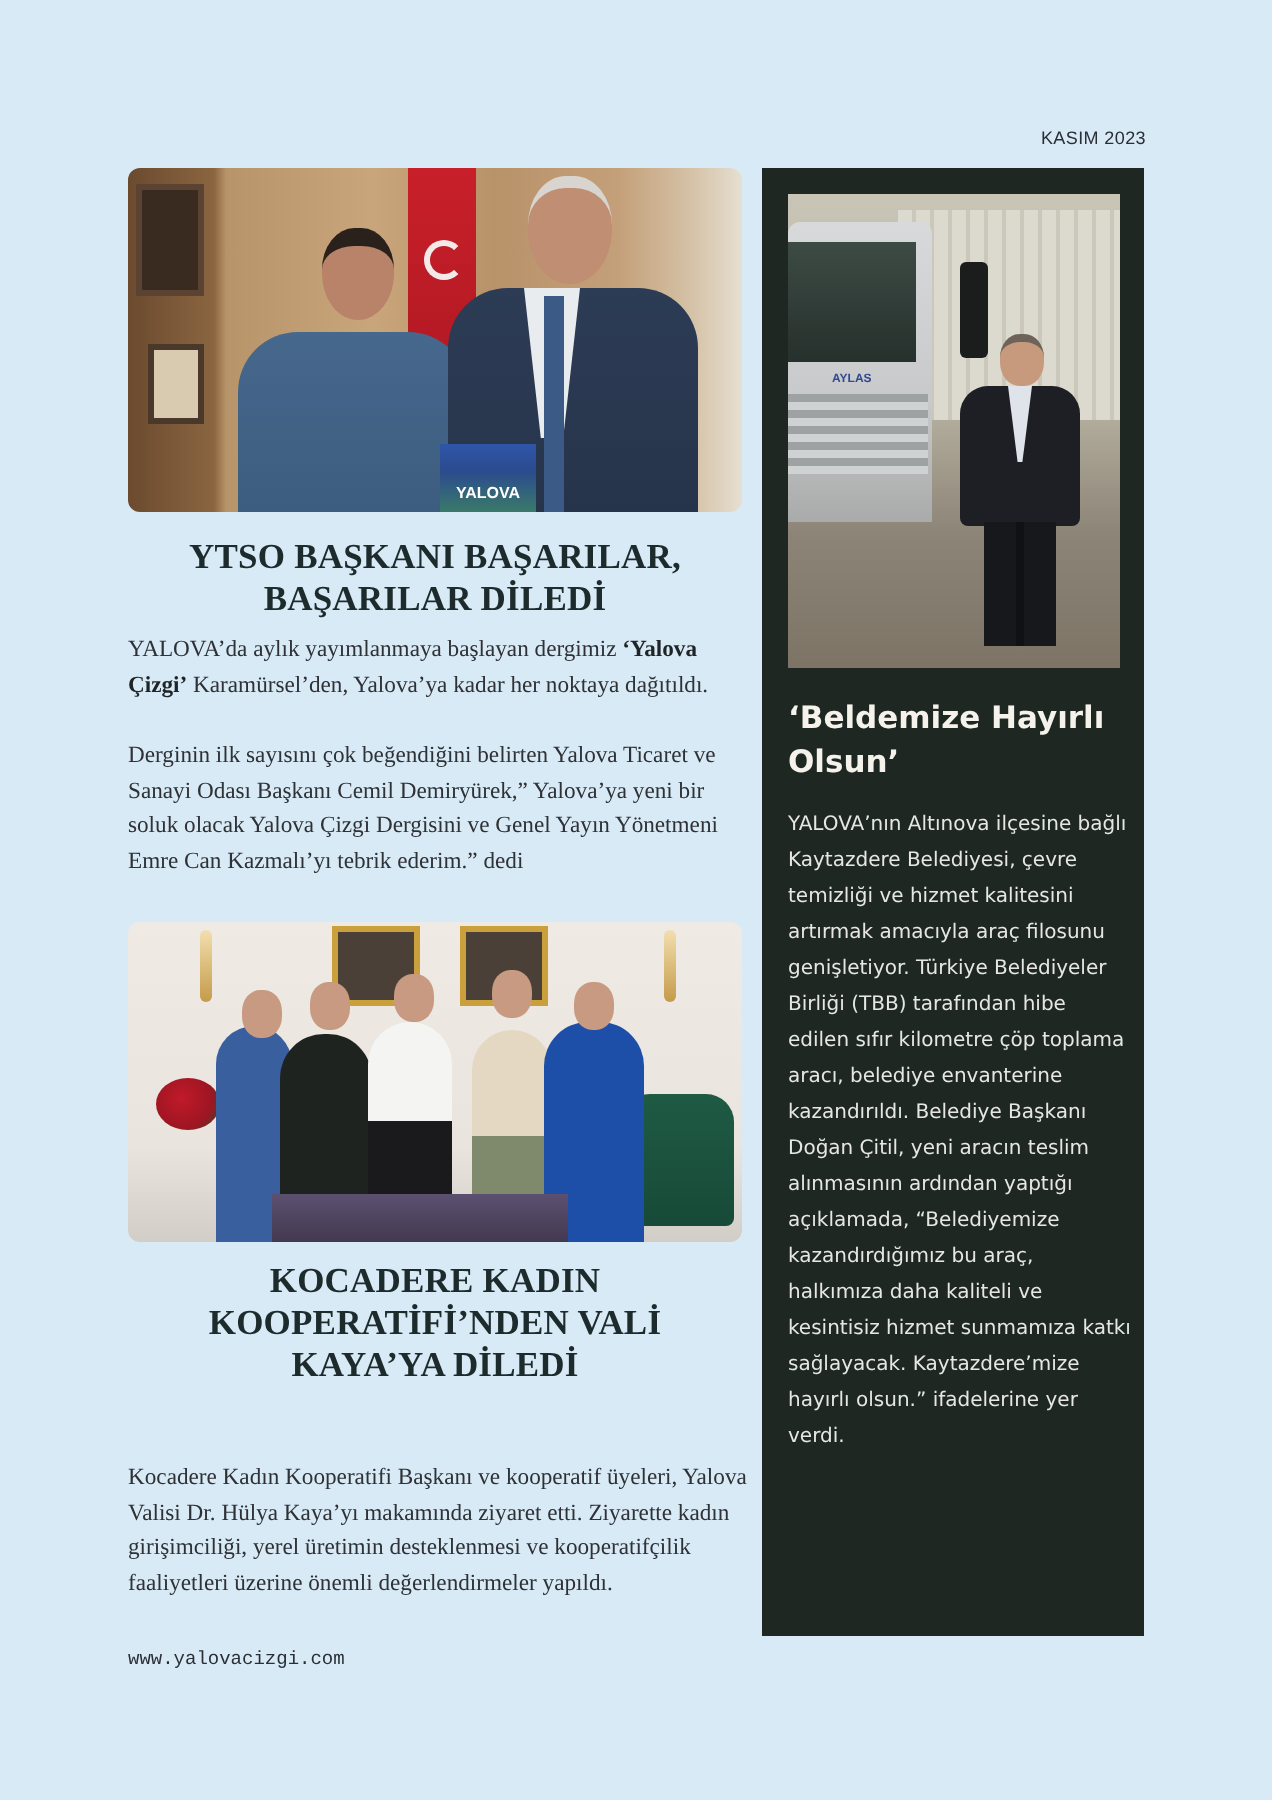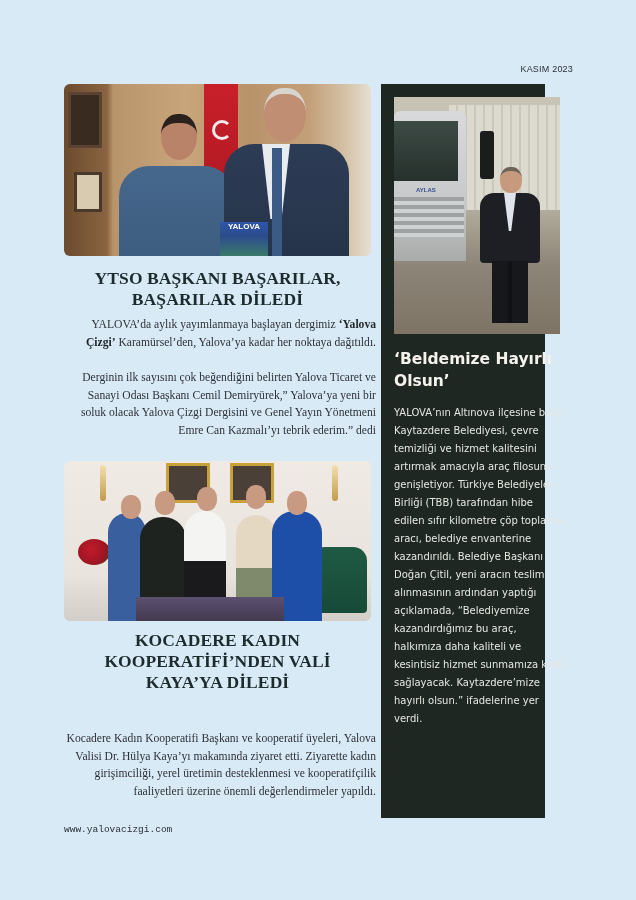--- a/index.html
+++ b/index.html
@@ -70,21 +70,21 @@
       background: #e8ecef; clip-path: polygon(0 0, 100% 0, 70% 100%, 30% 100%);
     }
     .photo-1 .person-b .tie {
       position: absolute; left: 58px; top: 64px; width: 10px; height: 110px;
       background: #3b5a86;
     }
     .photo-1 .magazine {
       position: absolute; left: 156px; top: 138px; width: 48px; height: 34px;
       background: linear-gradient(180deg, #2f56a8, #2b4b8e 40%, #3a7a6a);
       color: #fff; font-family: "Liberation Sans", sans-serif; font-weight: bold;
-      font-size: 8px; text-align: center; padding-top: 0;
+      font-size: 8px; text-align: center; padding-top: 20px;
     }
     .photo-1 .shelf-frame {
       position: absolute; left: 4px; top: 8px; width: 34px; height: 56px;
       background: #3a2b20; border: 3px solid #5a4332;
     }
     .photo-1 .shelf-frame2 {
       position: absolute; left: 10px; top: 88px; width: 28px; height: 40px;
       background: #d8cbb0; border: 3px solid #4a382a;
     }
 
@@ -102,21 +102,20 @@
     .headline-1 { top: 268px; }
     .headline-2 { top: 630px; }
 
     .body-text {
       position: absolute;
       left: 64px; width: 312px;
       font-family: "Liberation Serif", serif;
       font-size: 11.6px;
       line-height: 17.6px;
       color: #2e3135;
-      text-align: right;
     }
     .body-text b { font-weight: bold; color: #1f2426; }
     .para-1 { top: 316px; }
     .para-2 { top: 369px; }
     .para-3 { top: 730px; }
 
     
     .photo-2 {
       left: 64px; top: 461px; width: 307px; height: 160px;
       background: linear-gradient(180deg, #efeae4 0%, #e9e4dd 70%, #d2cdc6 100%);
@@ -149,21 +148,21 @@
       border-radius: 14px 14px 4px 4px;
     }
     .photo-2 .table {
       position: absolute; left: 72px; bottom: 0; width: 148px; height: 24px;
       background: linear-gradient(180deg, #5c5070, #43394f);
     }
 
     
     .sidebar {
       position: absolute;
-      left: 381px; top: 84px; width: 164px; height: 734px;
+      left: 381px; top: 84px; width: 191px; height: 734px;
       background: #1e2722;
     }
     .photo-3 {
       position: absolute; left: 13px; top: 13px; width: 166px; height: 237px;
       border-radius: 0;
       background: linear-gradient(180deg, #c8c4b6 0%, #bdb8a8 40%, #8c8476 72%, #7d7466 100%);
     }
     .photo-3 .building {
       position: absolute; left: 55px; top: 8px; width: 111px; height: 105px;
       background: repeating-linear-gradient(90deg, #dcd9cf 0 7px, #cbc7bb 7px 9px);

